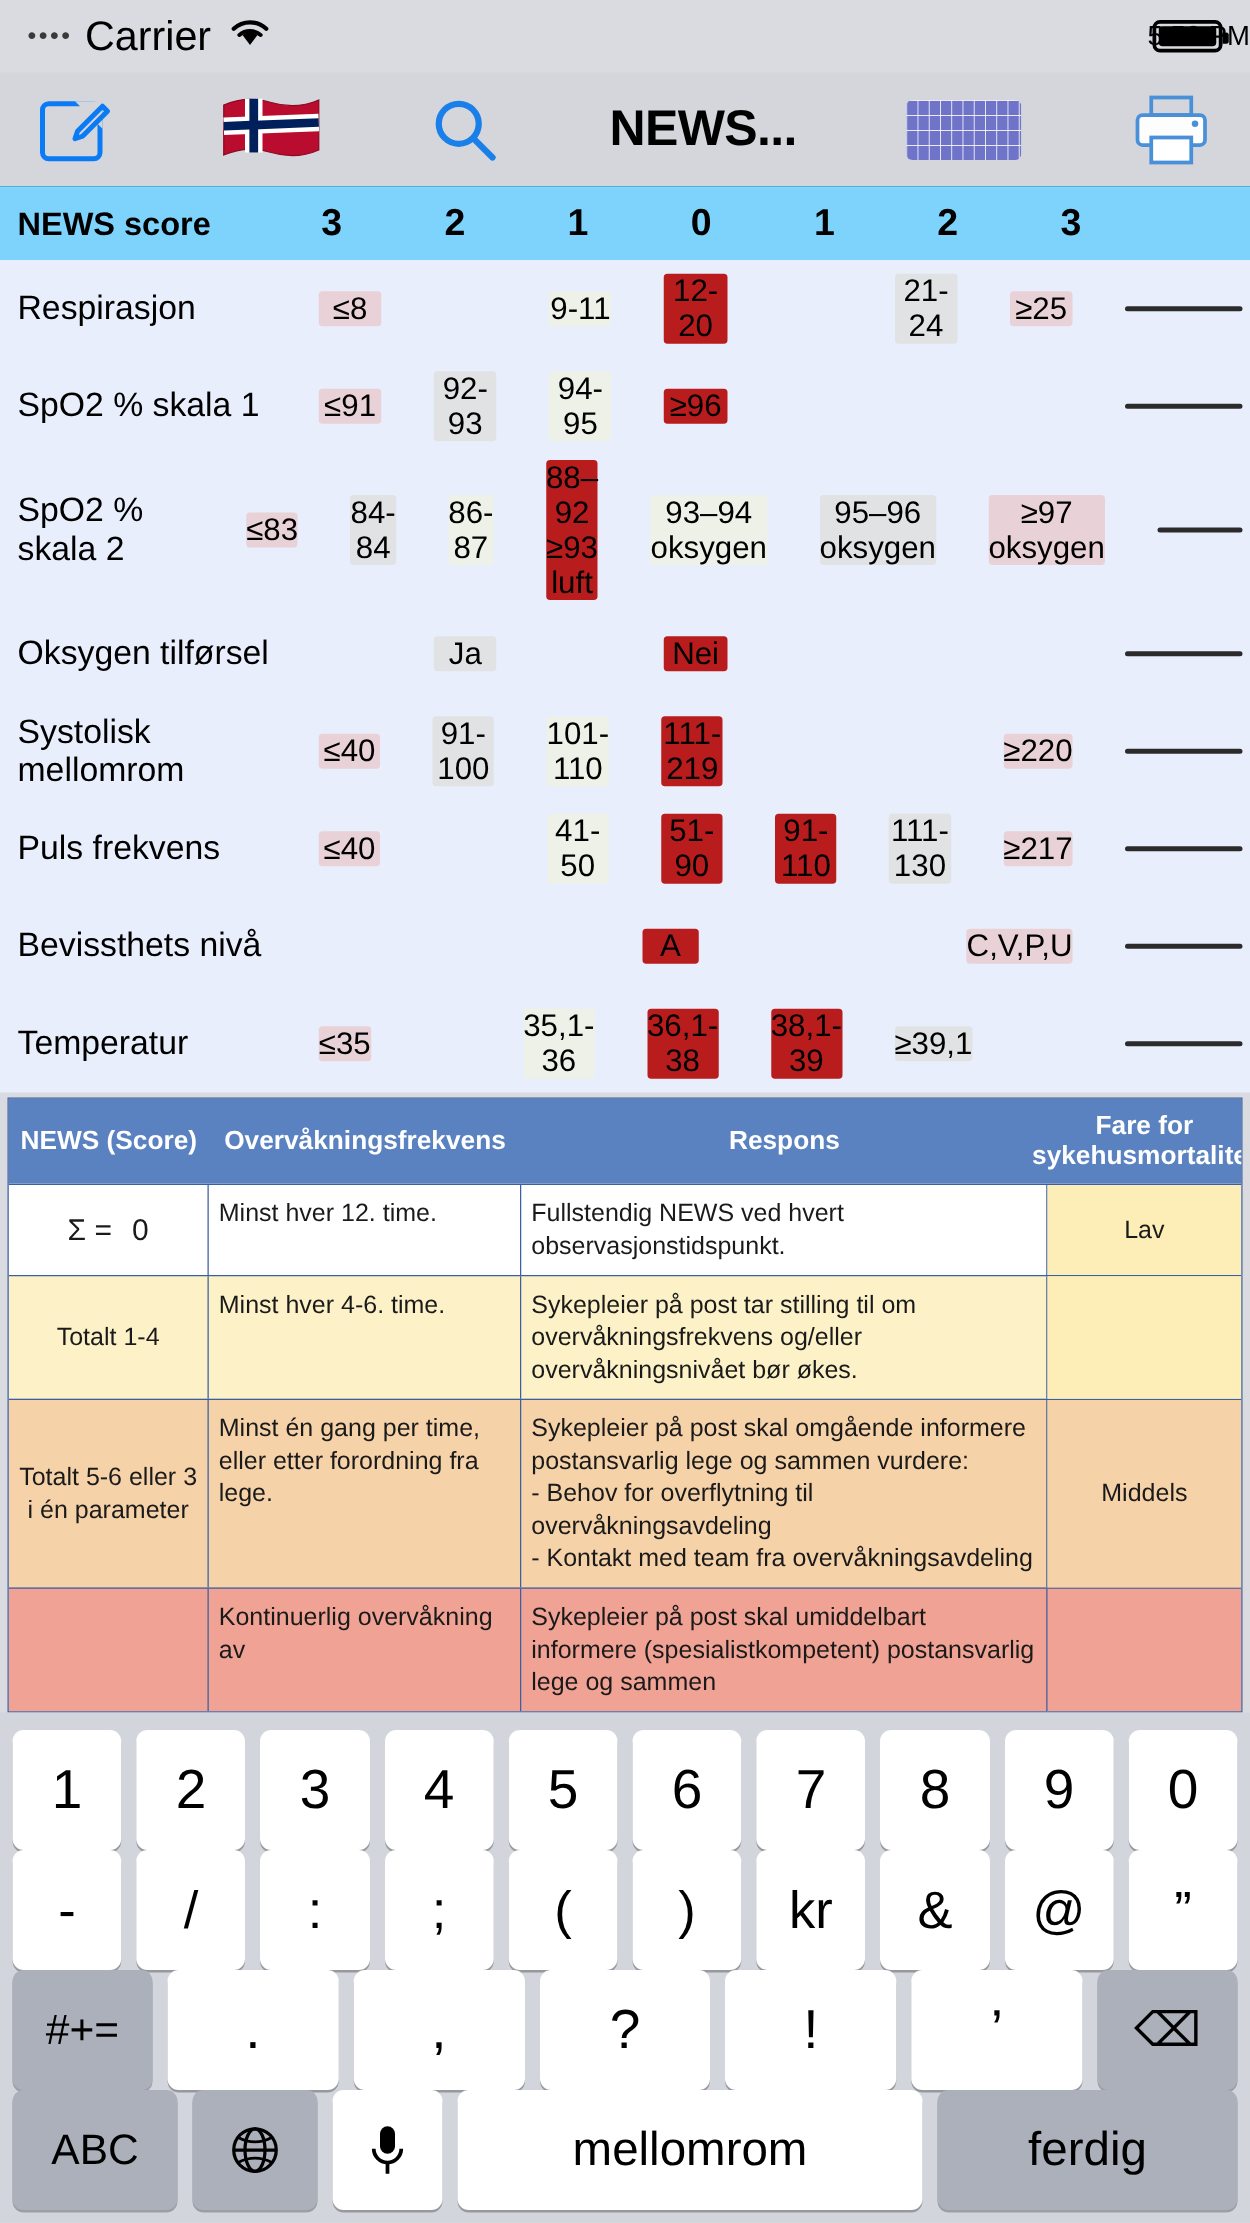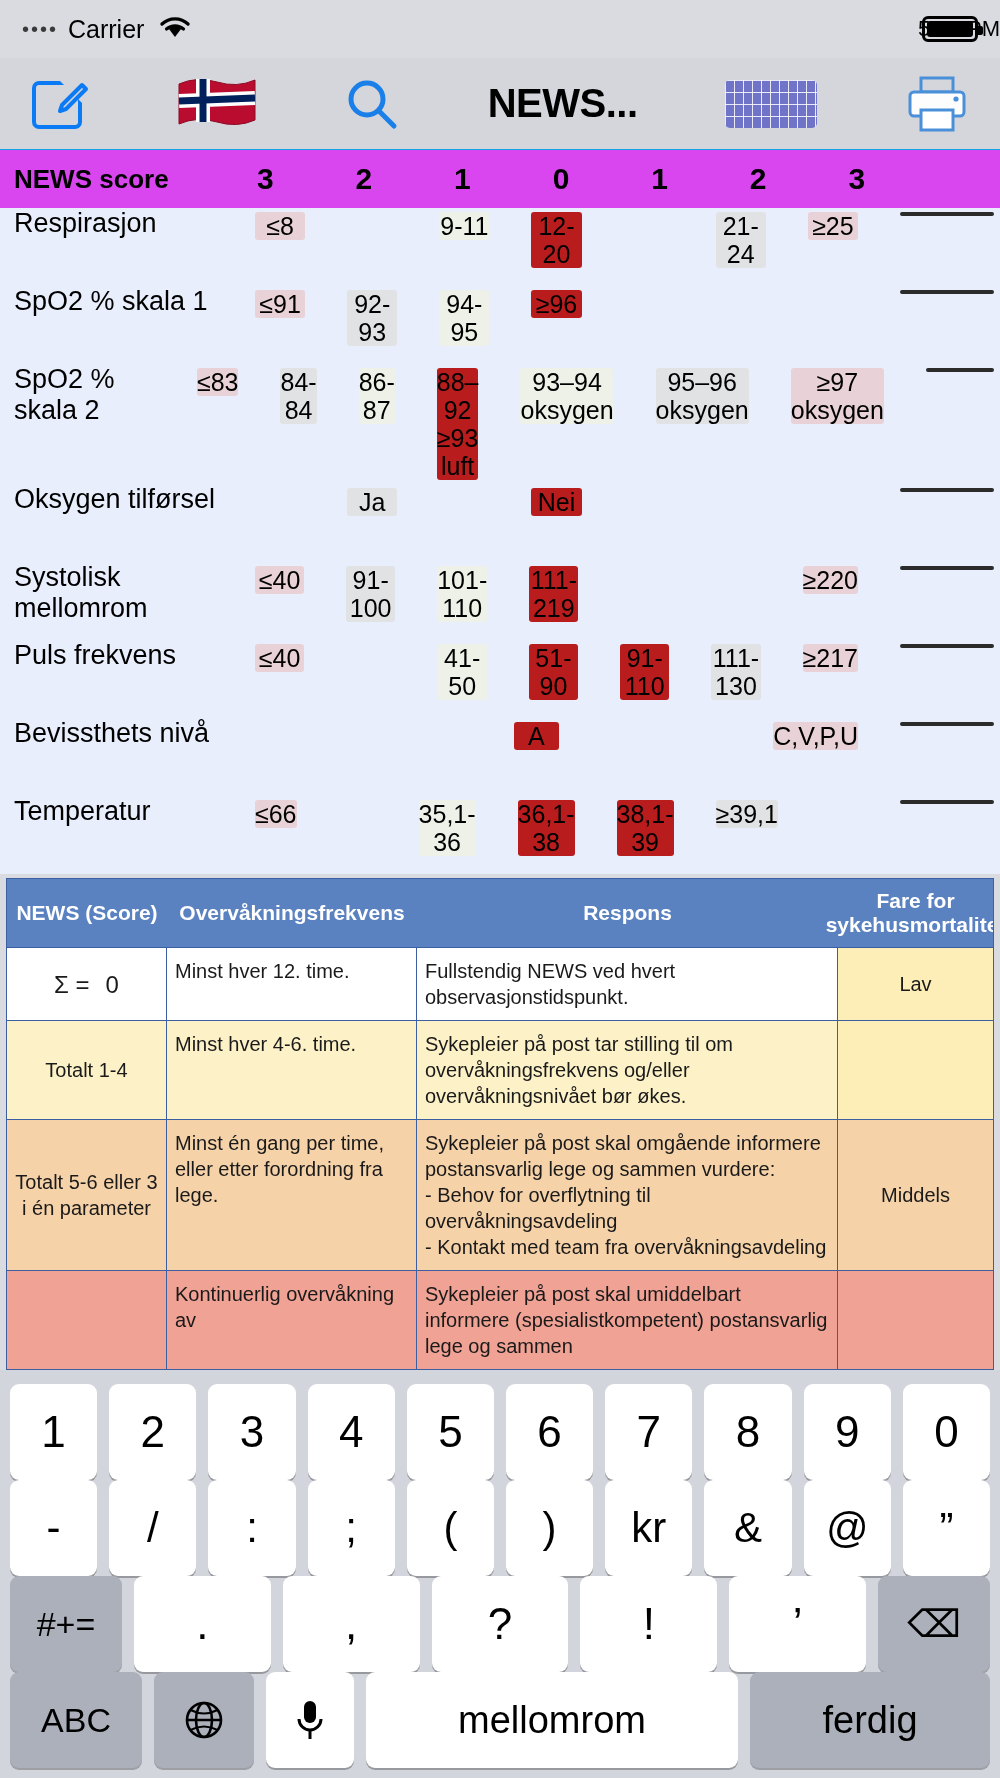--- a/index.html
+++ b/index.html
@@ -11,21 +11,21 @@
   }
   .app { position: relative; width: 1000px; height: 1778px; display: flex; flex-direction: column; }
 
   
   .statusbar {
     height: 58px; background: #d9dbe0; display: flex; align-items: center;
     padding: 0 22px; font-size: 30px; color: #000; flex: none;
   }
   .sb-left { display: flex; align-items: center; gap: 10px; }
   .sb-dots { letter-spacing: 2px; font-size: 20px; color: #3a3a3a; }
-  .sb-carrier { font-size: 25px; font-weight: 400; }
+  .sb-carrier { font-size: 33px; font-weight: 400; }
   .sb-wifi { margin-left: 4px; }
   .sb-time { position: absolute; left: 0; right: 0; text-align: right; font-size: 22px; font-weight: 500; pointer-events: none; }
   .sb-right { margin-left: auto; display: flex; align-items: center; }
   .battery { width: 56px; height: 26px; border: 3px solid #000; border-radius: 6px; position: relative; }
   .battery::after { content: ""; position: absolute; right: -8px; top: 7px; width: 5px; height: 9px; background: #000; border-radius: 0 2px 2px 0; }
   .battery .fill { position: absolute; inset: 2px; background: #000; border-radius: 3px; }
 
   
   .toolbar {
     height: 92px; background: #d4d6db; display: flex; align-items: center;
@@ -37,27 +37,27 @@
   .kbd-icon { width: 92px; height: 48px; background: #6f74c9; border-radius: 5px;
     background-image:
       linear-gradient(to right, rgba(255,255,255,.85) 1px, transparent 1px),
       linear-gradient(to bottom, rgba(255,255,255,.85) 1px, transparent 1px);
     background-size: 9px 12px; }
 
   
   .scoretable { background: #e8eefb; flex: none; }
   .score-header {
     display: flex; align-items: center; height: 58px;
-    background: #d946ef; color: #000; font-size: 26px; font-weight: 700;
+    background: #7dd3fc; color: #000; font-size: 26px; font-weight: 700;
   }
   .score-header .lbl { width: 216px; padding-left: 14px; }
   .score-header .col { flex: 1; text-align: center; font-size: 30px; }
   .score-header .spacer { width: 94px; }
 
-  .score-row { display: flex; align-items: flex-start; min-height: 78px; gap: 36px; }
+  .score-row { display: flex; align-items: center; min-height: 78px; gap: 36px; }
   .score-row .lbl {
     width: 216px; display: flex; align-items: center; padding-left: 14px;
     font-size: 27px; color: #000; line-height: 1.15;
   }
   .score-row .cell {
     flex: 1; margin: 4px 3px; display: flex; flex-direction: column;
     align-items: center; justify-content: center; font-size: 25px;
     border-radius: 3px; text-align: center; line-height: 1.12; color: #000;
   }
   .cell.c-pink  { background: #e8d2d8; }
@@ -368,21 +368,21 @@
             <span></span>
           </div>
           <div class="cell c-pink">
             <span>C,V,P,U</span>
           </div>
           <div class="input"></div>
         </div>
         <div class="score-row">
           <div class="lbl">Temperatur</div>
           <div class="cell c-pink">
-            <span>≤66</span>
+            <span>≤35</span>
           </div>
           <div class="cell c-empty">
             <span></span>
           </div>
           <div class="cell c-green">
             <span>35,1-36</span>
           </div>
           <div class="cell c-blue">
             <span>36,1-38</span>
           </div>

